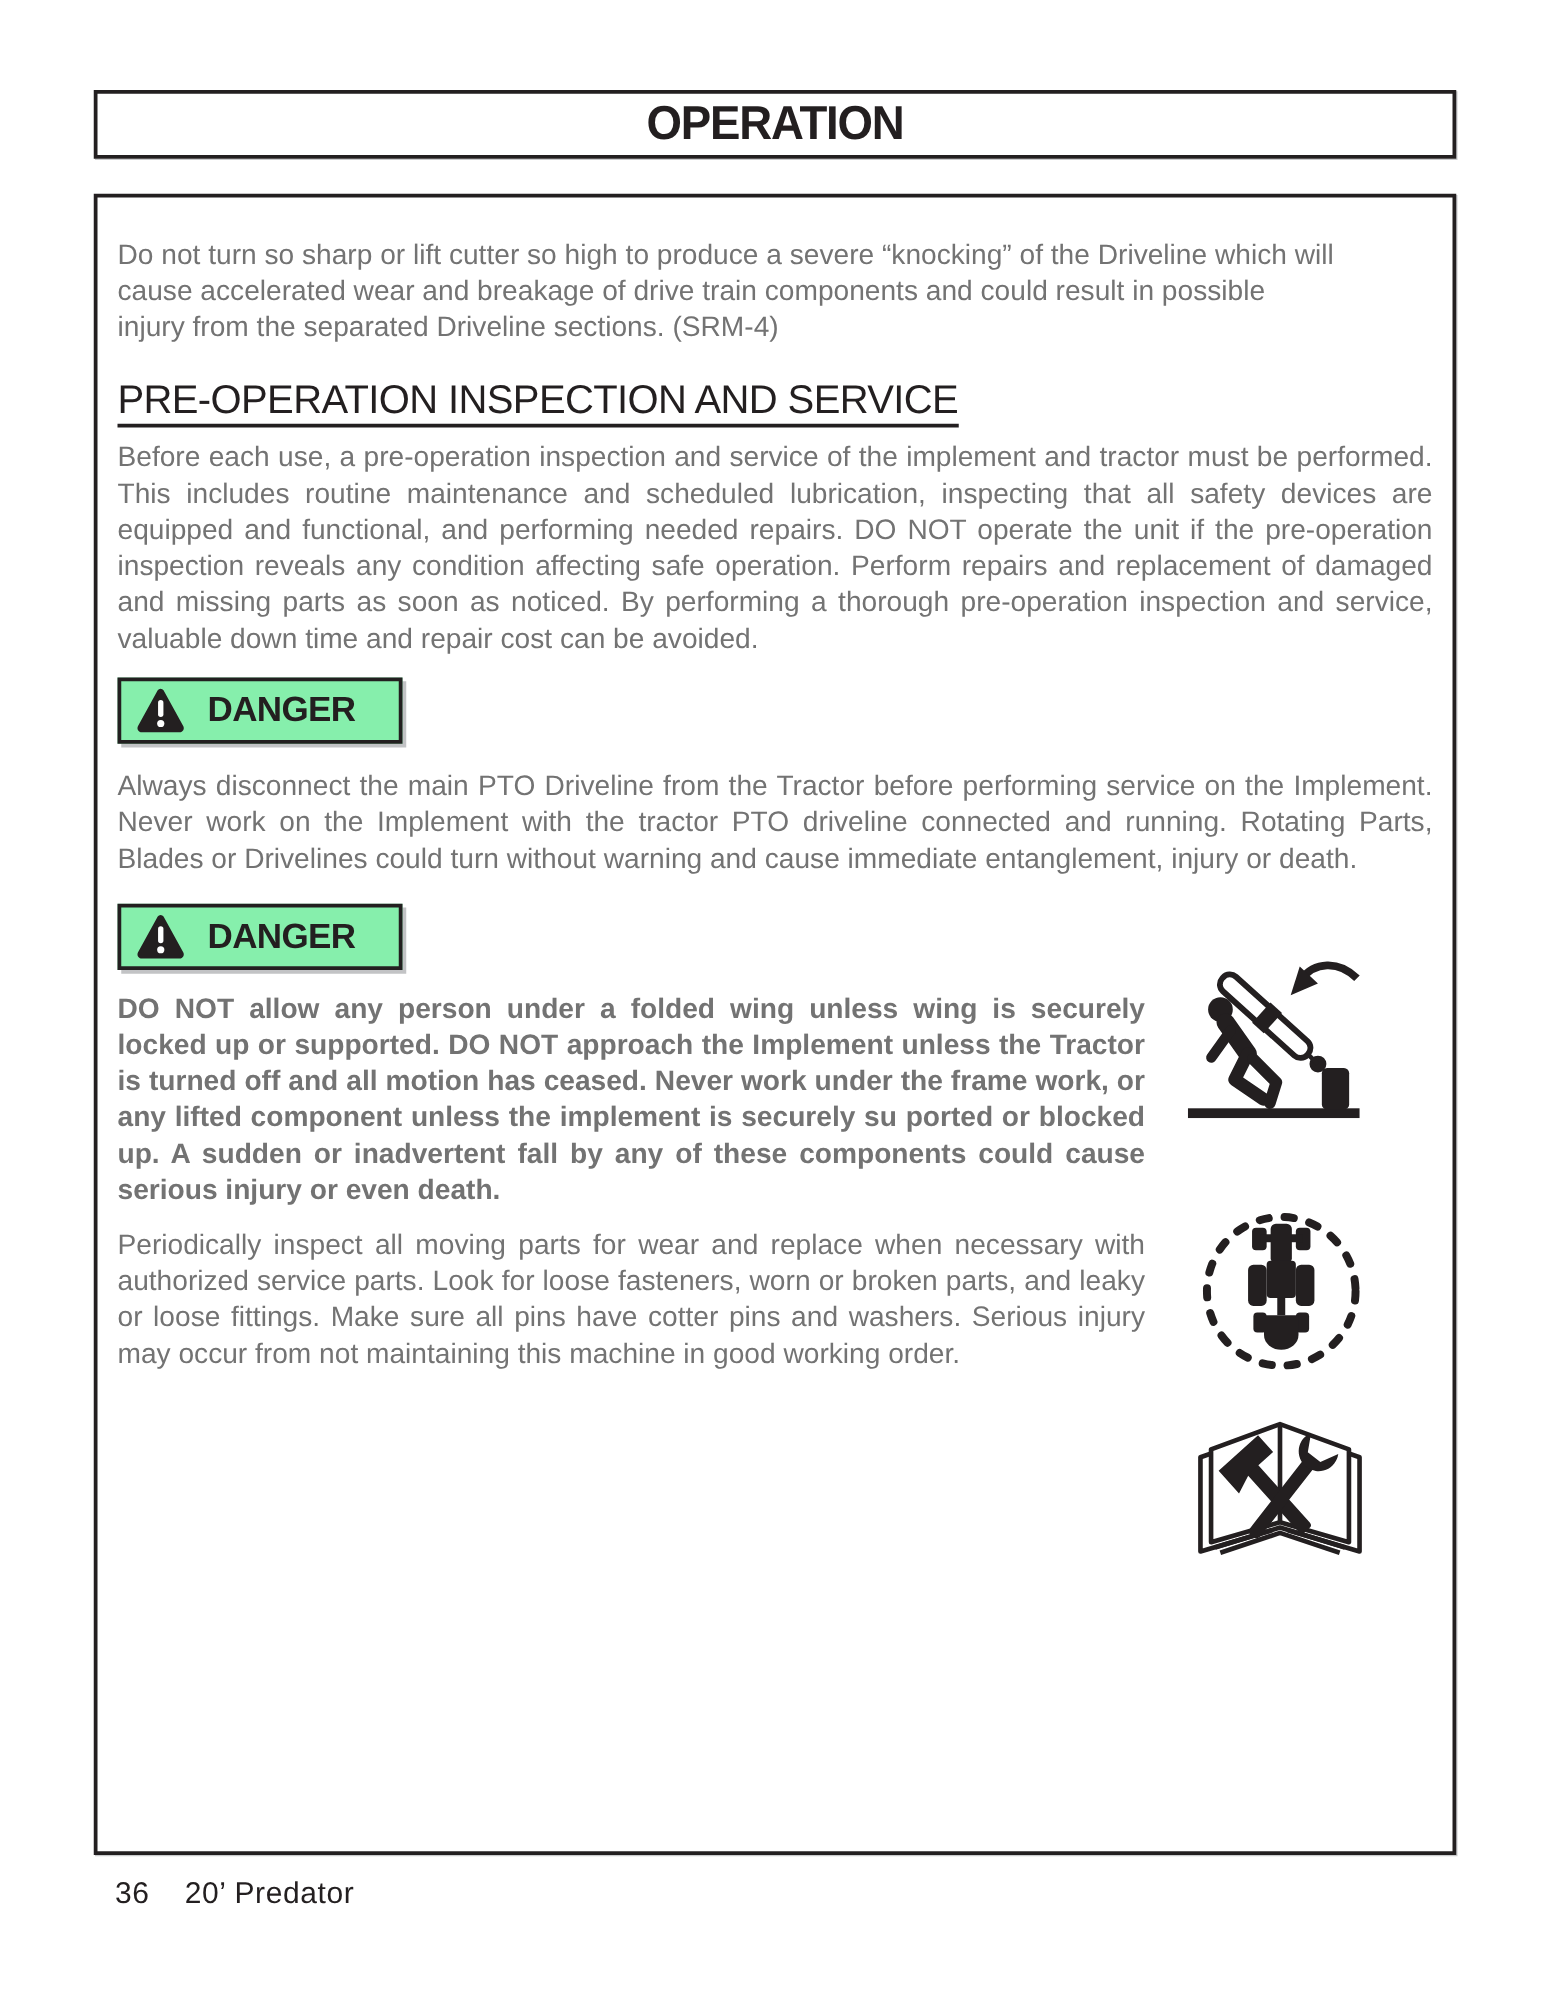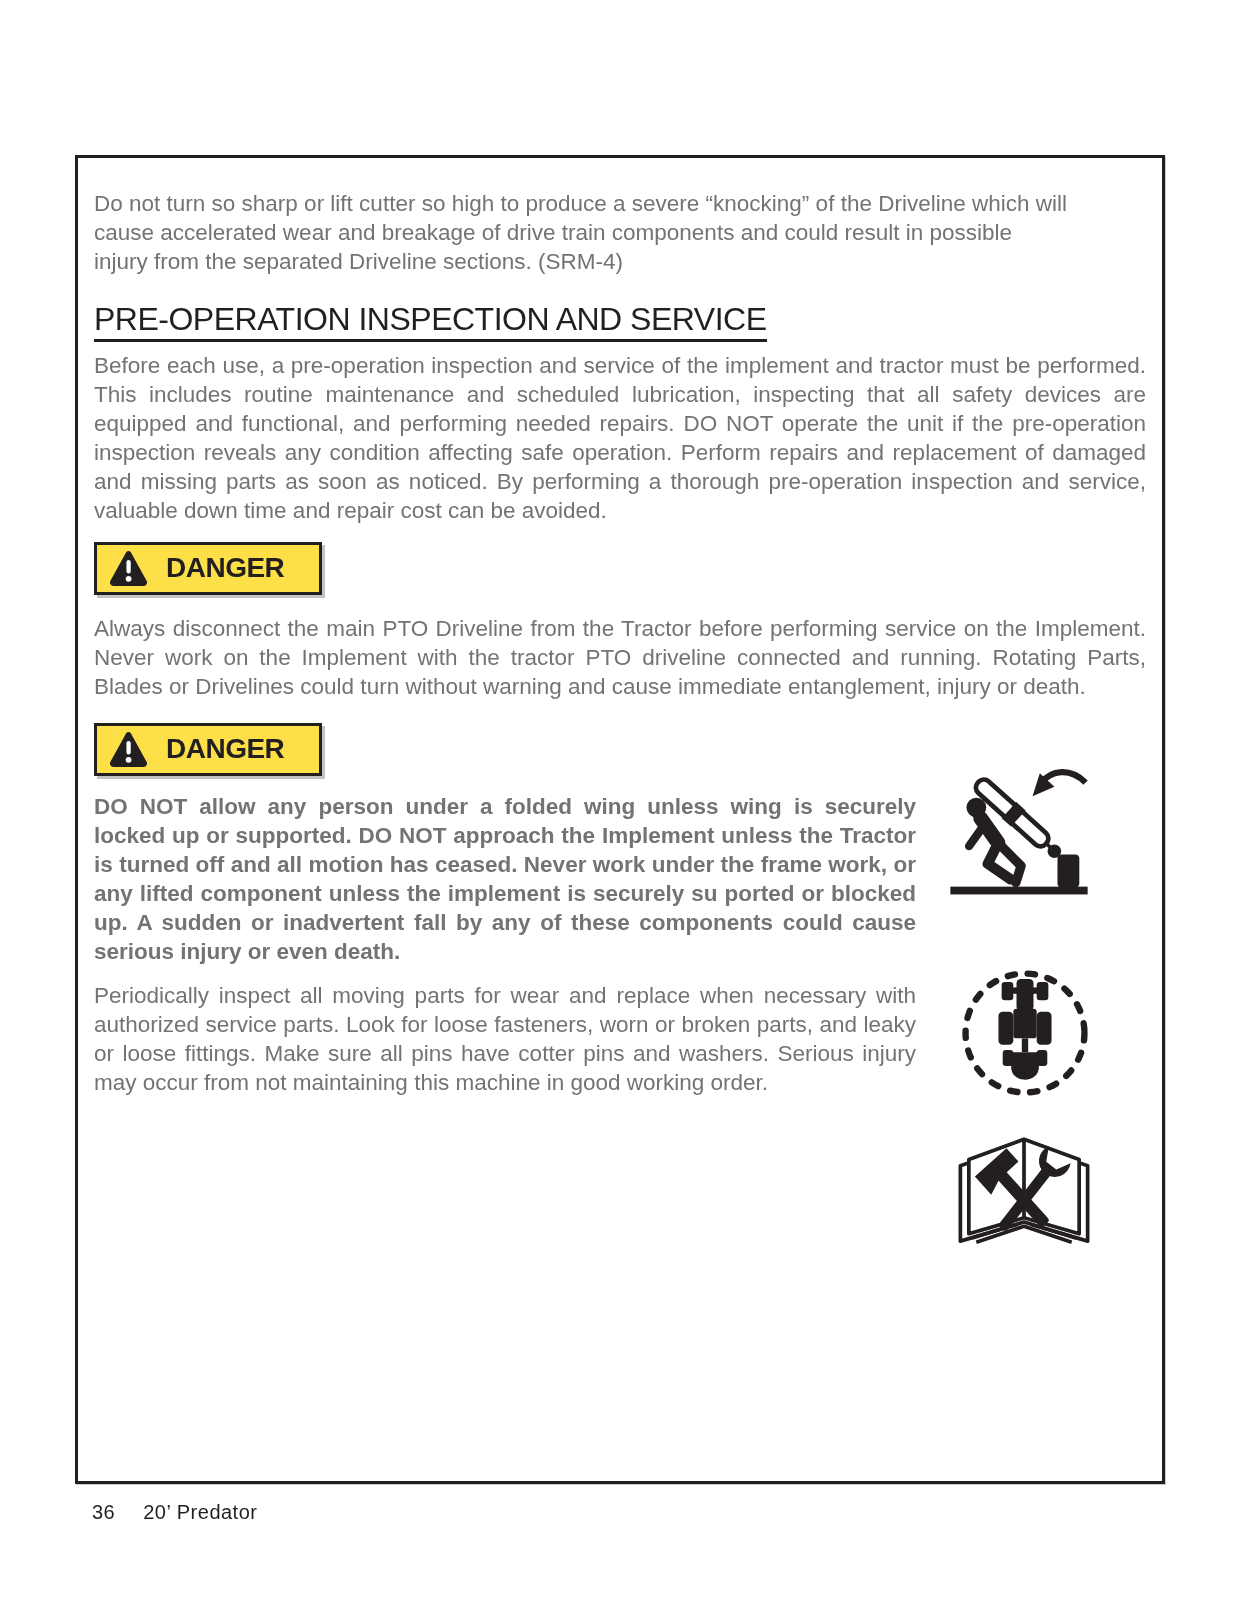--- a/index.html
+++ b/index.html
@@ -39,50 +39,53 @@
   .section-heading {
     display:table; margin-top:26px;
     font-size:32px; font-weight:normal; letter-spacing:-0.5px; line-height:1.08;
     border-bottom:3px solid #231f20; padding-bottom:2px;
     transform-origin:left center;
   }
   .p-section { margin-top:9px; }
 
   .alert {
     width:228px; height:53px;
-    border:3px solid #231f20; background:#fde047;
+    border:3px solid #231f20; background:#86efac;
     box-shadow:3px 3px 0 #c2c3c5;
     display:flex; align-items:center; padding-left:11px; gap:17px;
   }
   .alert .tri { display:flex; align-items:center; }
   .alert-label { font-size:28px; font-weight:bold; letter-spacing:-0.5px; }
   .a1 { margin-top:17px; }
   .p-danger1 { margin-top:19px; }
   .a2 { margin-top:22px; }
   .p-danger2 { margin-top:16px;font-weight:bold; }
   .a3 { margin-top:25px; gap:4px; padding-left:13px; }
   .p-warning { margin-top:15px; }
 
   .illus { position:absolute; }
   .illus-wing    { left:872px; top:608px;  width:138px; height:130px; }
   .illus-tractor { left:878px; top:804px;  width:138px; height:140px; }
   .illus-book    { left:876px; top:960px;  width:140px; height:136px; }
 
   
   .page-footer {
     position:absolute; left:92px; top:1501px;
-    font-size:20px; letter-spacing:0.5px;
+    font-size:24px; letter-spacing:0.5px;
     display:flex; gap:28px; color:#231f20;
   }
 </style>
 </head>
 <body>
 
 <div class="page">
 
+  <header class="title-box">
+    <h1>OPERATION</h1>
+  </header>
 
   <main class="content-box">
 
     <p class="body-text intro">Do not turn so sharp or lift cutter so high to produce a severe “knocking” of the Driveline which will cause accelerated wear and breakage of drive train components and could result in possible injury from the separated Driveline sections. (SRM-4)</p>
 
     <h2 class="section-heading">PRE-OPERATION INSPECTION AND SERVICE</h2>
 
     <p class="body-text just p-section">Before each use, a pre-operation inspection and service of the implement and tractor must be performed. This includes routine maintenance and scheduled lubrication, inspecting that all safety devices are equipped and functional, and performing needed repairs. DO NOT operate the unit if the pre-operation inspection reveals any condition affecting safe operation. Perform repairs and replacement of damaged and missing parts as soon as noticed. By performing a thorough pre-operation inspection and service, valuable down time and repair cost can be avoided.</p>
 
     <div class="alert a1">

